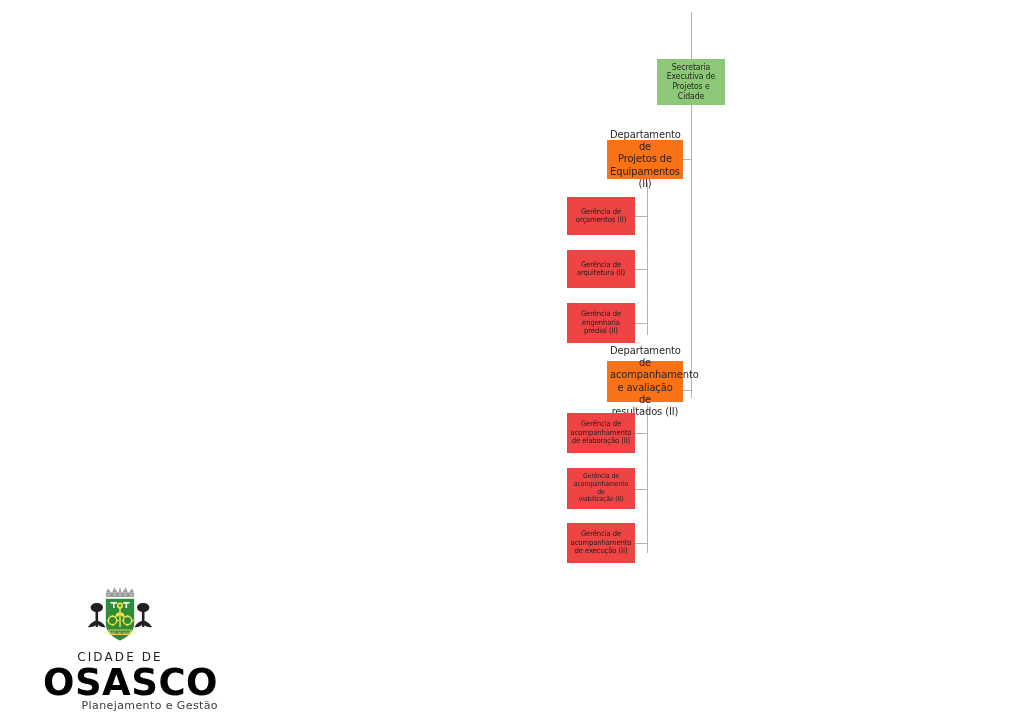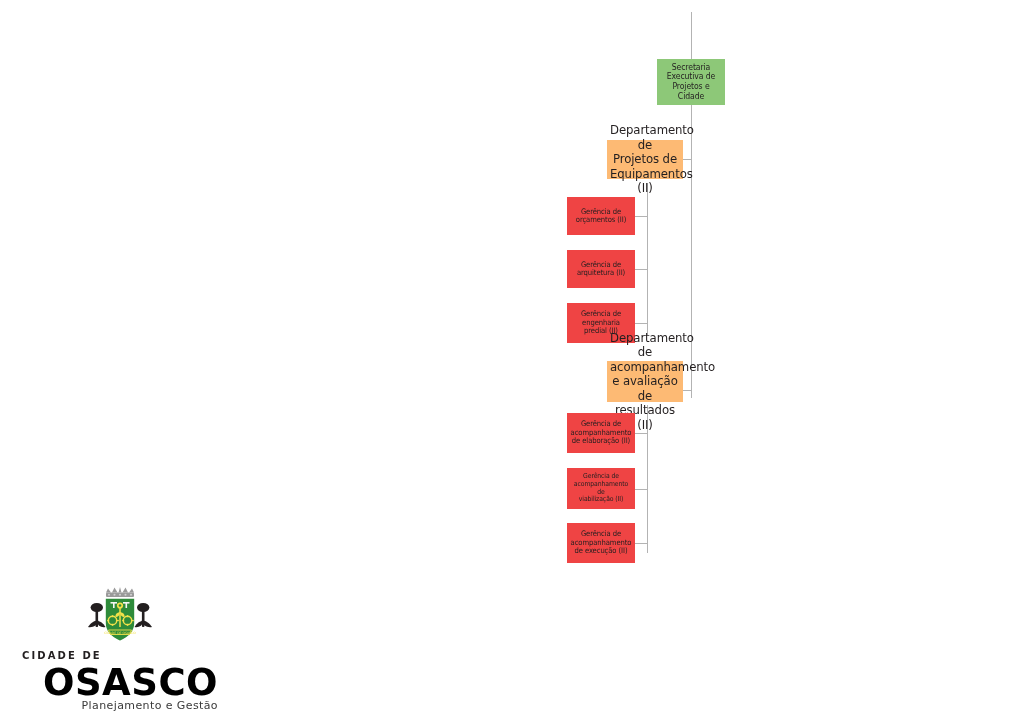--- a/index.html
+++ b/index.html
@@ -45,22 +45,22 @@
     color: #231f20;
     line-height: 1.12;
     padding: 2px 3px;
     letter-spacing: -0.1px;
   }
   .node-secretaria {
     background: #8dc878;
     font-size: 8.6px;
   }
   .node-dept {
-    background: #fdba74;
-    font-size: 13px;
+    background: #f97316;
+    font-size: 11px;
   }
   .node-ger {
     background: #ef4444;
     font-size: 7.6px;
   }
   .node-ger.small {
     font-size: 6.8px;
   }
   .node-label {
     display: block;
@@ -80,22 +80,23 @@
     left: 62px;
     top: 0;
     width: 72px;
     height: 62px;
   }
   .logo-cidade {
     position: absolute;
     left: 0;
     top: 63px;
     width: 196px;
-    font-size: 10px;
-    font-weight: bold;
+    text-align: center;
+    font-size: 12px;
+    font-weight: normal;
     letter-spacing: 2.1px;
     color: #231f20;
     font-family: "DejaVu Sans", "Liberation Sans", sans-serif;
   }
   .logo-osasco {
     position: absolute;
     left: 0;
     top: 74px;
     width: 196px;
     text-align: right;

